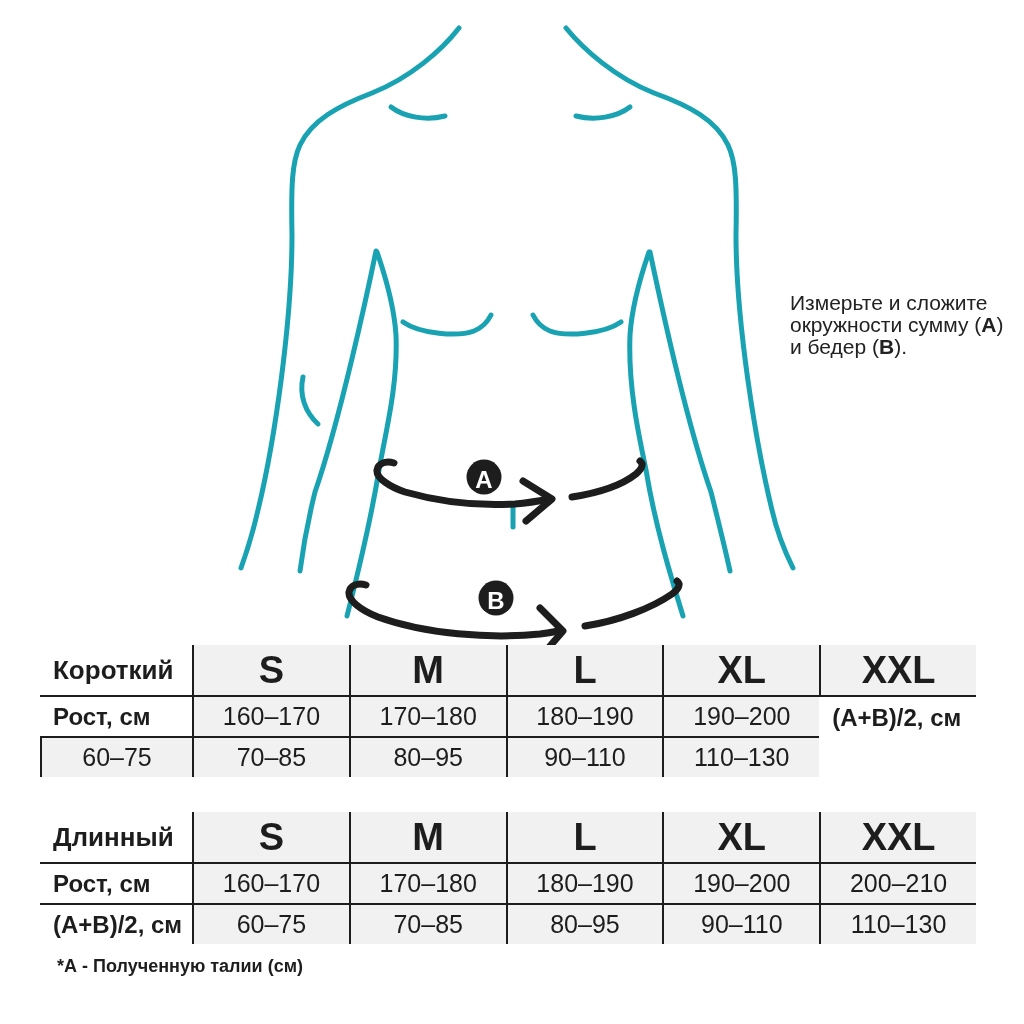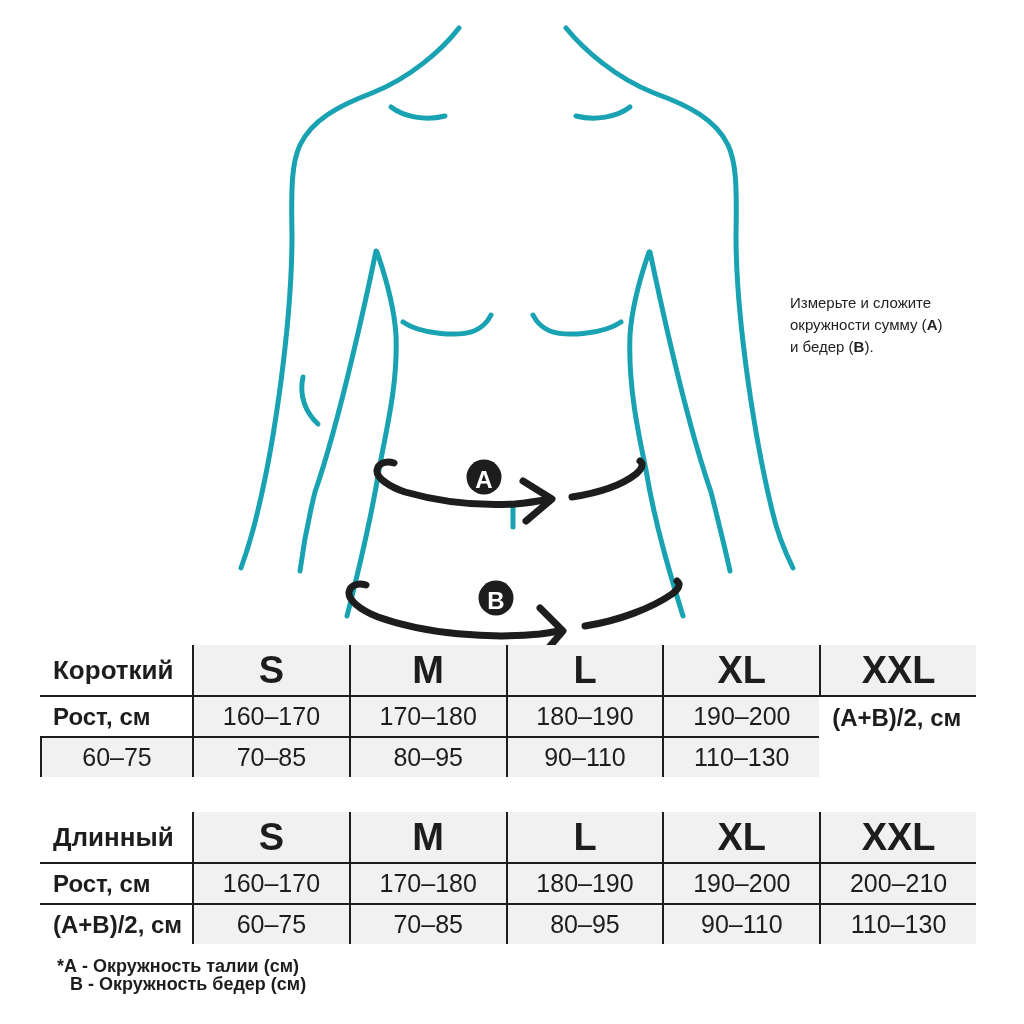--- a/index.html
+++ b/index.html
@@ -4,21 +4,21 @@
 <style>
   html,body{margin:0;padding:0;background:#ffffff;}
   body{width:1024px;height:1024px;position:relative;overflow:hidden;
        font-family:"Liberation Sans",sans-serif;color:#1d1d1d;}
   .abs{position:absolute;}
 
   
   #figure-svg{position:absolute;left:0;top:0;}
 
   
-  .instructions{left:790px;top:292px;width:220px;font-size:15px;line-height:22px;color:#222;}
+  .instructions{left:790px;top:292px;width:220px;font-size:21px;line-height:22px;color:#222;}
   .instructions p{margin:0 0 14px 0;}
   .instructions b{font-weight:bold;}
 
   
   .size-table{left:40px;width:936px;display:grid;
               grid-template-columns:152px repeat(5,1fr);
               grid-template-rows:52px 41px 39px;}
   .cell{display:flex;align-items:center;justify-content:center;box-sizing:border-box;}
   .cell.size{background:#f1f1f1;border-left:2px solid #1d1d1d;}
   .cell.labelc{justify-content:flex-start;padding-left:13px;font-weight:bold;}
@@ -116,15 +116,14 @@
 
   <div class="cell labelc row-label" style="font-weight:bold;">(А+В)/2, см</div>
   <div class="cell size val">60–75</div>
   <div class="cell size val">70–85</div>
   <div class="cell size val">80–95</div>
   <div class="cell size val">90–110</div>
   <div class="cell size val">110–130</div>
 </div>
 
 <div class="abs footnote">
-  <div class="fn1">*А - Окружность талии (см)</div>
-  <div class="fn2">В - Окружность бедер (см)</div>
+  <div class="fn1">*А - Полученную талии (см)</div>
 </div>
 
 </body></html>

